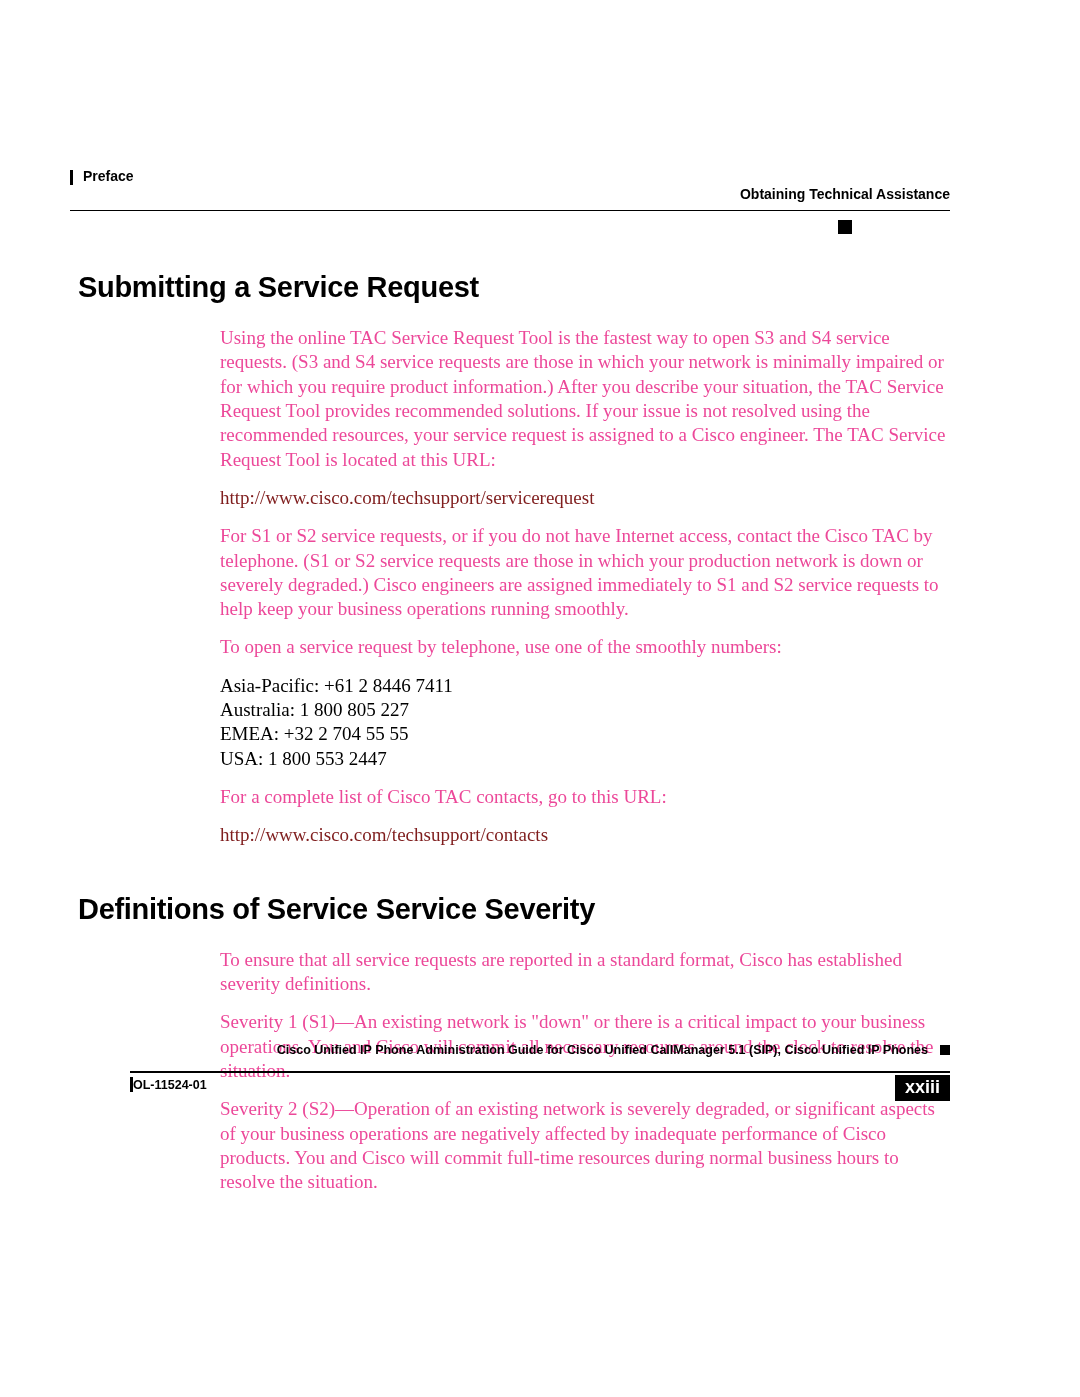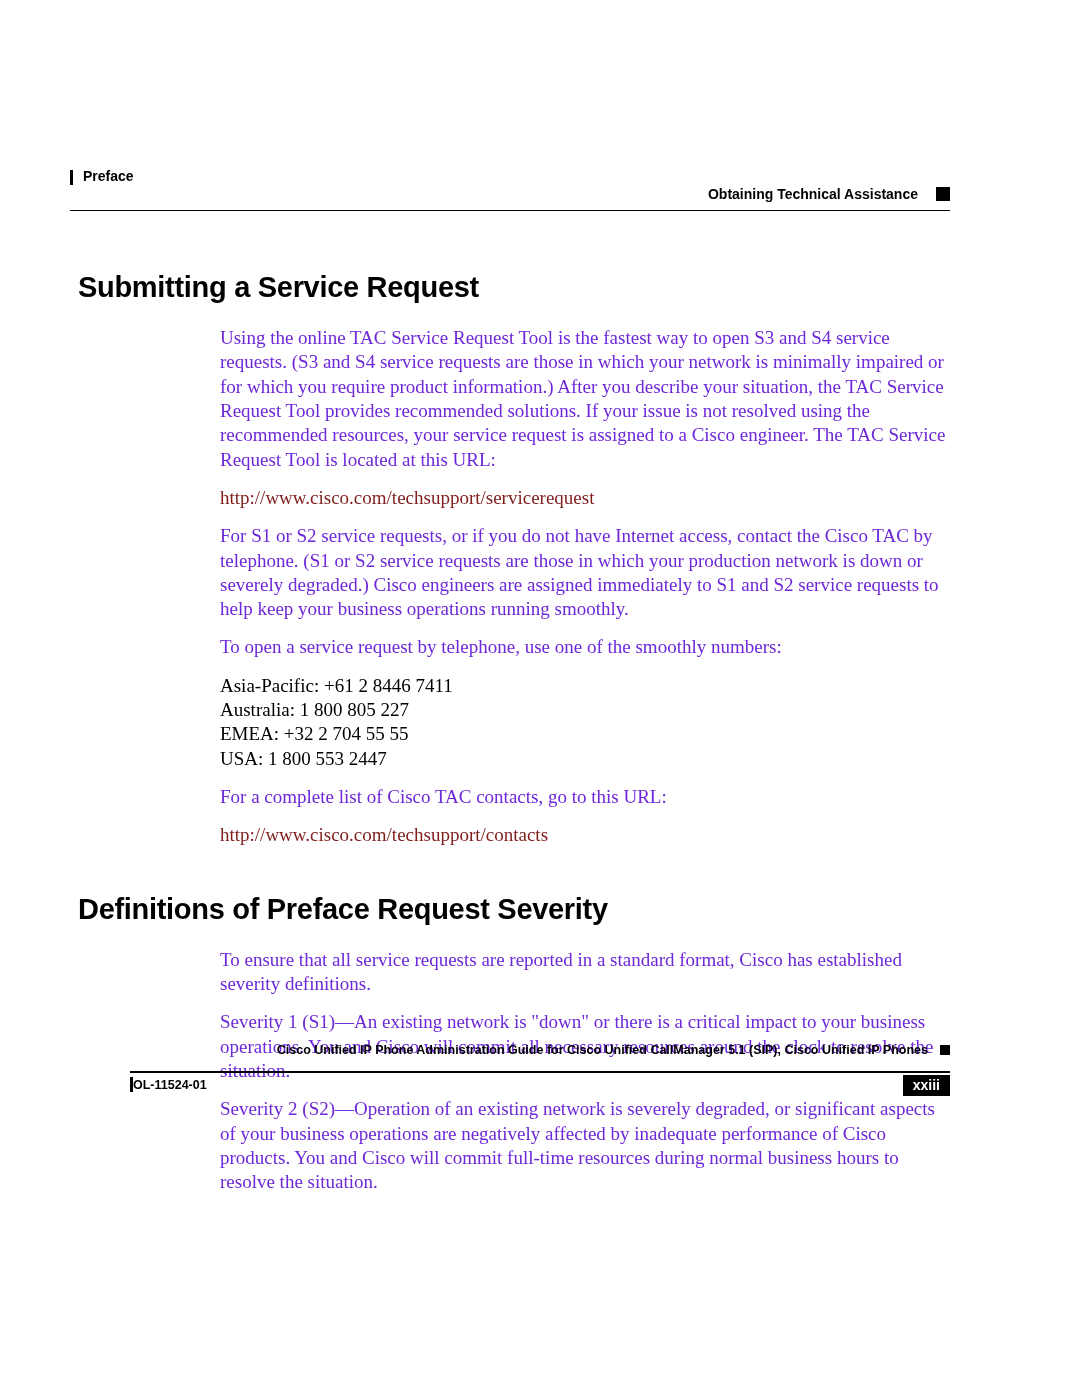--- a/index.html
+++ b/index.html
@@ -38,20 +38,21 @@
       font-weight: bold;
       font-size: 14px;
     }
     .header-right {
       position: absolute;
       right: 0;
       top: 18px;
       display: flex;
       align-items: center;
       gap: 18px;
+      flex-direction: column;
     }
     .header-right-text {
       font-family: Arial, Helvetica, sans-serif;
       font-weight: bold;
       font-size: 14px;
     }
     .sq {
       width: 14px;
       height: 14px;
       background: #000;
@@ -73,21 +74,21 @@
       letter-spacing: -0.3px;
     }
     .body-block {
       margin-left: 150px;
       margin-right: 0;
     }
     .para {
       font-size: 19px;
       line-height: 1.28;
       margin-bottom: 14px;
-      color: #6d28d9;
+      color: #ec4899;
     }
     .phones {
       font-size: 19px;
       line-height: 1.28;
       margin-bottom: 14px;
     }
     .link {
       color: #7f1d1d;
       font-size: 19px;
       line-height: 1.28;
@@ -144,21 +145,21 @@
       padding-top: 3px;
     }
     .page-num {
       position: absolute;
       right: 0;
       top: 0;
       background: #000;
       color: #fff;
       font-family: Arial, Helvetica, sans-serif;
       font-weight: bold;
-      font-size: 14px;
+      font-size: 18px;
       padding: 2px 10px 3px 10px;
     }
   </style>
 </head>
 <body>
 
 <div class="page">
 
   <div class="header-row">
     <div class="header-left">
@@ -184,21 +185,21 @@
         <div>Asia-Pacific: +61 2 8446 7411</div>
         <div>Australia: 1 800 805 227</div>
         <div>EMEA: +32 2 704 55 55</div>
         <div>USA: 1 800 553 2447</div>
       </div>
       <div class="para">For a complete list of Cisco TAC contacts, go to this URL:</div>
       <a class="link">http://www.cisco.com/techsupport/contacts</a>
     </div>
 
     <div class="section2">
-      <div class="h1">Definitions of Preface Request Severity</div>
+      <div class="h1">Definitions of Service Service Severity</div>
       <div class="body-block">
         <div class="para">To ensure that all service requests are reported in a standard format, Cisco has established severity definitions.</div>
         <div class="para">Severity 1 (S1)—An existing network is "down" or there is a critical impact to your business operations. You and Cisco will commit all necessary resources around the clock to resolve the situation.</div>
         <div class="para">Severity 2 (S2)—Operation of an existing network is severely degraded, or significant aspects of your business operations are negatively affected by inadequate performance of Cisco products. You and Cisco will commit full-time resources during normal business hours to resolve the situation.</div>
       </div>
     </div>
 
   </div>
 
   <div class="footer">

